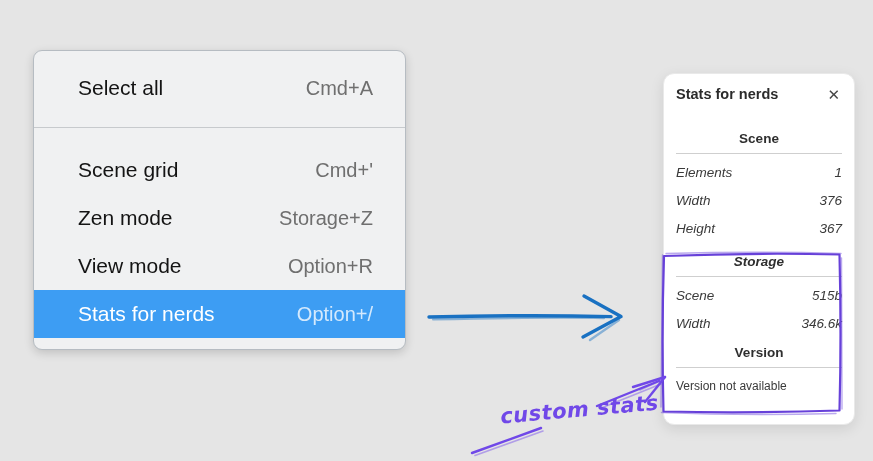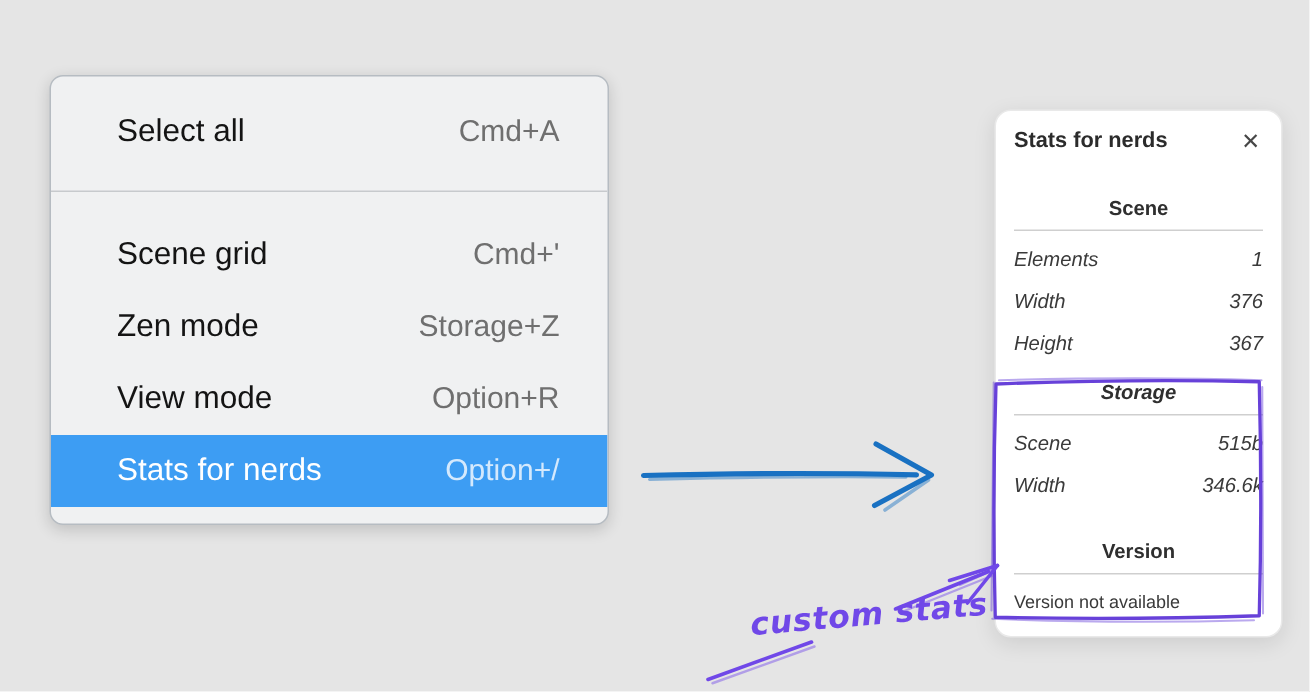--- a/index.html
+++ b/index.html
@@ -33,21 +33,21 @@
     border:1px solid #e9e9e9; border-radius:11px;
     box-shadow:0 4px 14px rgba(0,0,0,.10);
     padding:10px 12px; color:#3c3c3c;
   }
   .panel-header { display:flex; justify-content:space-between; align-items:center; height:20px; }
   .panel-title { font-weight:bold; font-size:14.5px; color:#2b2b2b; }
   .close-btn { font-size:15px; color:#474747; cursor:pointer; line-height:1; padding:1px 2px; }
   .section-header { text-align:center; font-weight:bold; font-size:13.5px; color:#2f2f2f; }
   .sh-scene   { margin-top:27px; }
   .sh-storage { margin-top:12px;font-style:italic; }
-  .sh-version { margin-top:23px; }
+  .sh-version { margin-top:8px; }
   .hr { border-top:1px solid #cfcfcf; margin:7px 0 4px 0; height:0; }
   .stat-row {
     display:flex; justify-content:space-between; align-items:center;
     height:28px; font-size:13.5px; color:#3a3a3a;font-style:italic;
   }
   .version-msg { display:flex; align-items:center; height:28px; font-size:12px; color:#3a3a3a; }
 
   
   .overlay { position:absolute; left:0; top:0; pointer-events:none; }
   .annotation-label {

